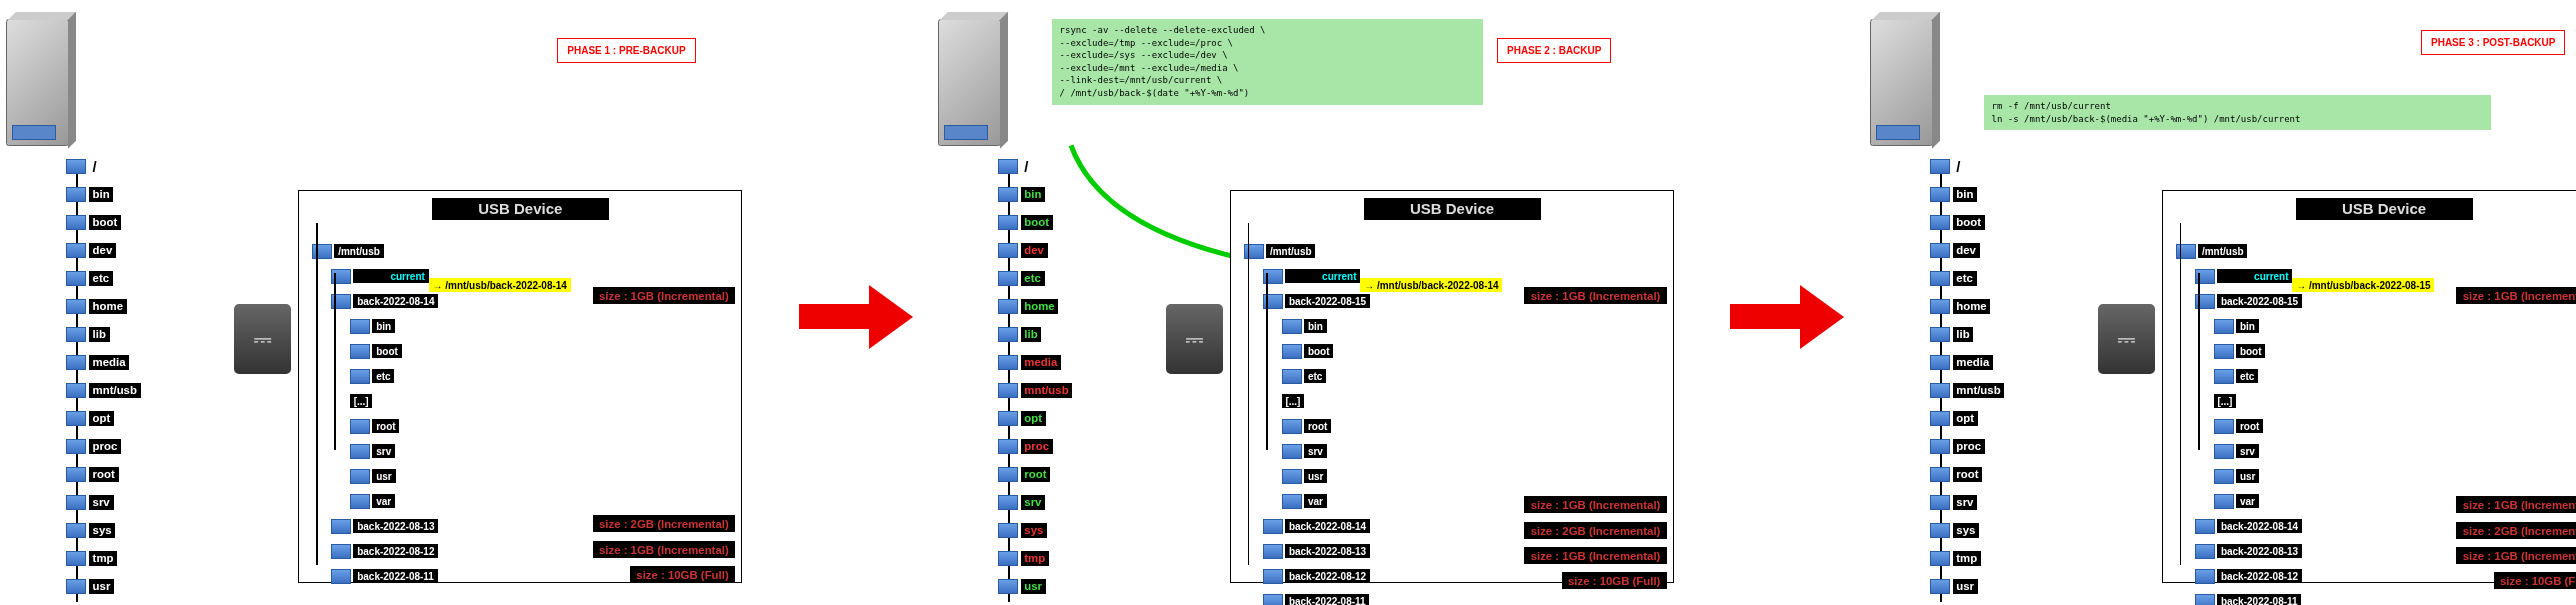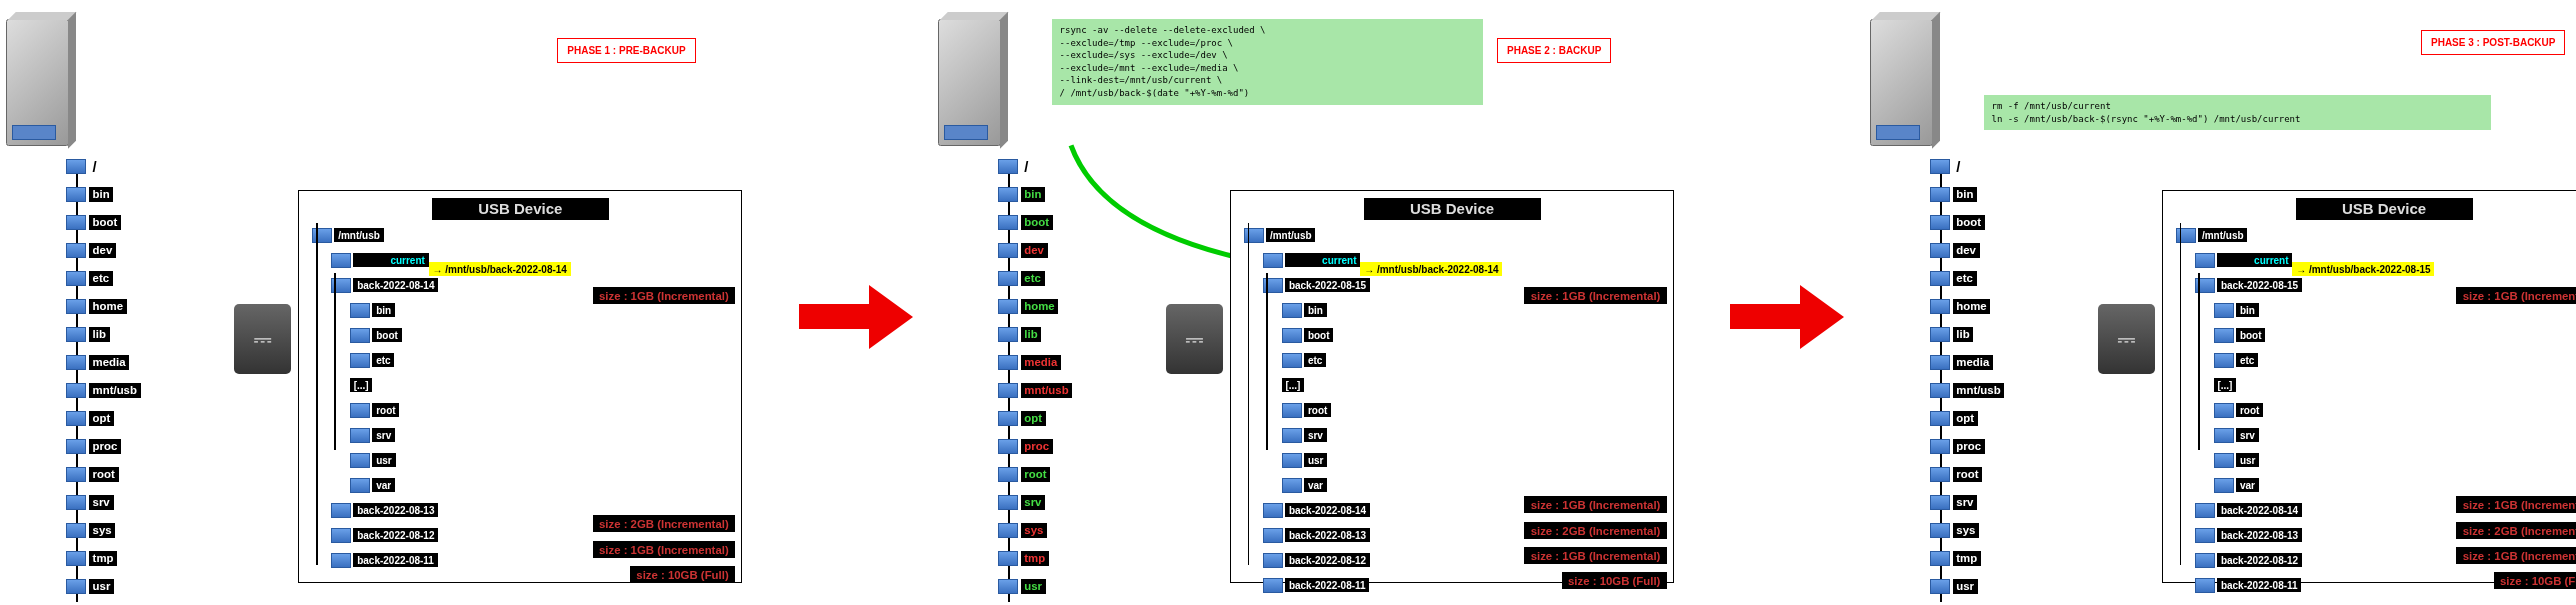--- a/index.html
+++ b/index.html
@@ -31,21 +31,21 @@
 .tree-label { background: #000; color: #fff; padding: 1.3px 3.8px; font-size: 11.4px; font-weight: bold; }
 .tree-label.red { color: #e33; }
 .tree-label.green { color: #4d4; }
 .tree-label.root { background: none; color: #000; font-size: 15px; }
 .vline { position: absolute; left: 70px; top: 165px; width: 1.9px; height: 431px; background: #000; }
 
 .usb-device { position: absolute; left: 228px; top: 298px; width: 57px; height: 70px; background: linear-gradient(#666,#333); border-radius: 5px; display:flex; align-items:center; justify-content:center; }
 .usb-symbol { color:#ddd; font-size:23px; }
 
 .usb-box { position: absolute; left: 292px; top: 184px; width: 444px; height: 393px; border: 1.9px solid #000; background: #fff; padding: 6.3px; }
-.usb-title { text-align: center; font-size: 15px; font-weight: bold; background: #000; color: #ddd; padding: 2.5px; margin: 0 auto 3px; width: 177px; }
+.usb-title { text-align: center; font-size: 15px; font-weight: bold; background: #000; color: #ddd; padding: 2.5px; margin: 0 auto 19px; width: 177px; }
 
 .usb-tree { margin-left: 6.3px; }
 .usb-row { display: flex; align-items: center; height: 25px; }
 .ut-label { background: #000; padding: 1.3px 3.8px; font-size: 10px; font-weight: bold; }
 .ut-label.cyan { color: #0ff; padding-left: 37px; }
 .ut-label.white { color: #fff; }
 .ut-label.yellow-bg { background: #ff0; color: #000; margin-top: 18px; }
 .ut-indent-1 { margin-left: 19px; }
 .ut-indent-2 { margin-left: 38px; }
 
@@ -390,21 +390,21 @@
 </div>
 
 <div class="big-arrow arrow-2">
     <div class="arrow-body"></div>
     <div class="arrow-head"></div>
   </div>
 
 <div class="phase phase-3">
   <div class="phase-label">PHASE 3 : POST-BACKUP</div>
   <div class="command-box">rm -f /mnt/usb/current
-ln -s /mnt/usb/back-$(rsync "+%Y-%m-%d") /mnt/usb/current</div>
+ln -s /mnt/usb/back-$(media "+%Y-%m-%d") /mnt/usb/current</div>
   <div class="server">
       <div class="server-body">
         <div class="server-drive"></div>
       </div>
     </div>
   <div class="vline"></div>
   <div class="fs-tree">
     <div class="tree-line">
         <span class="folder-icon"></span>
         <span class="tree-label root">/</span>

